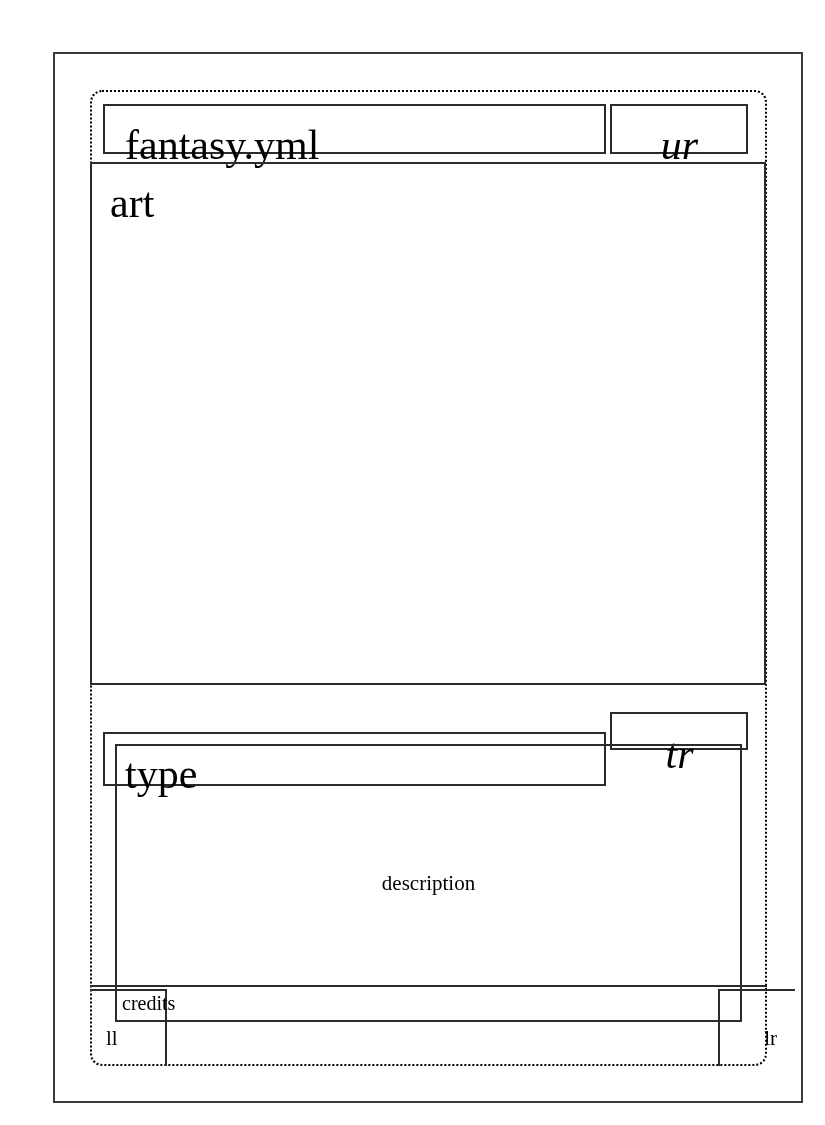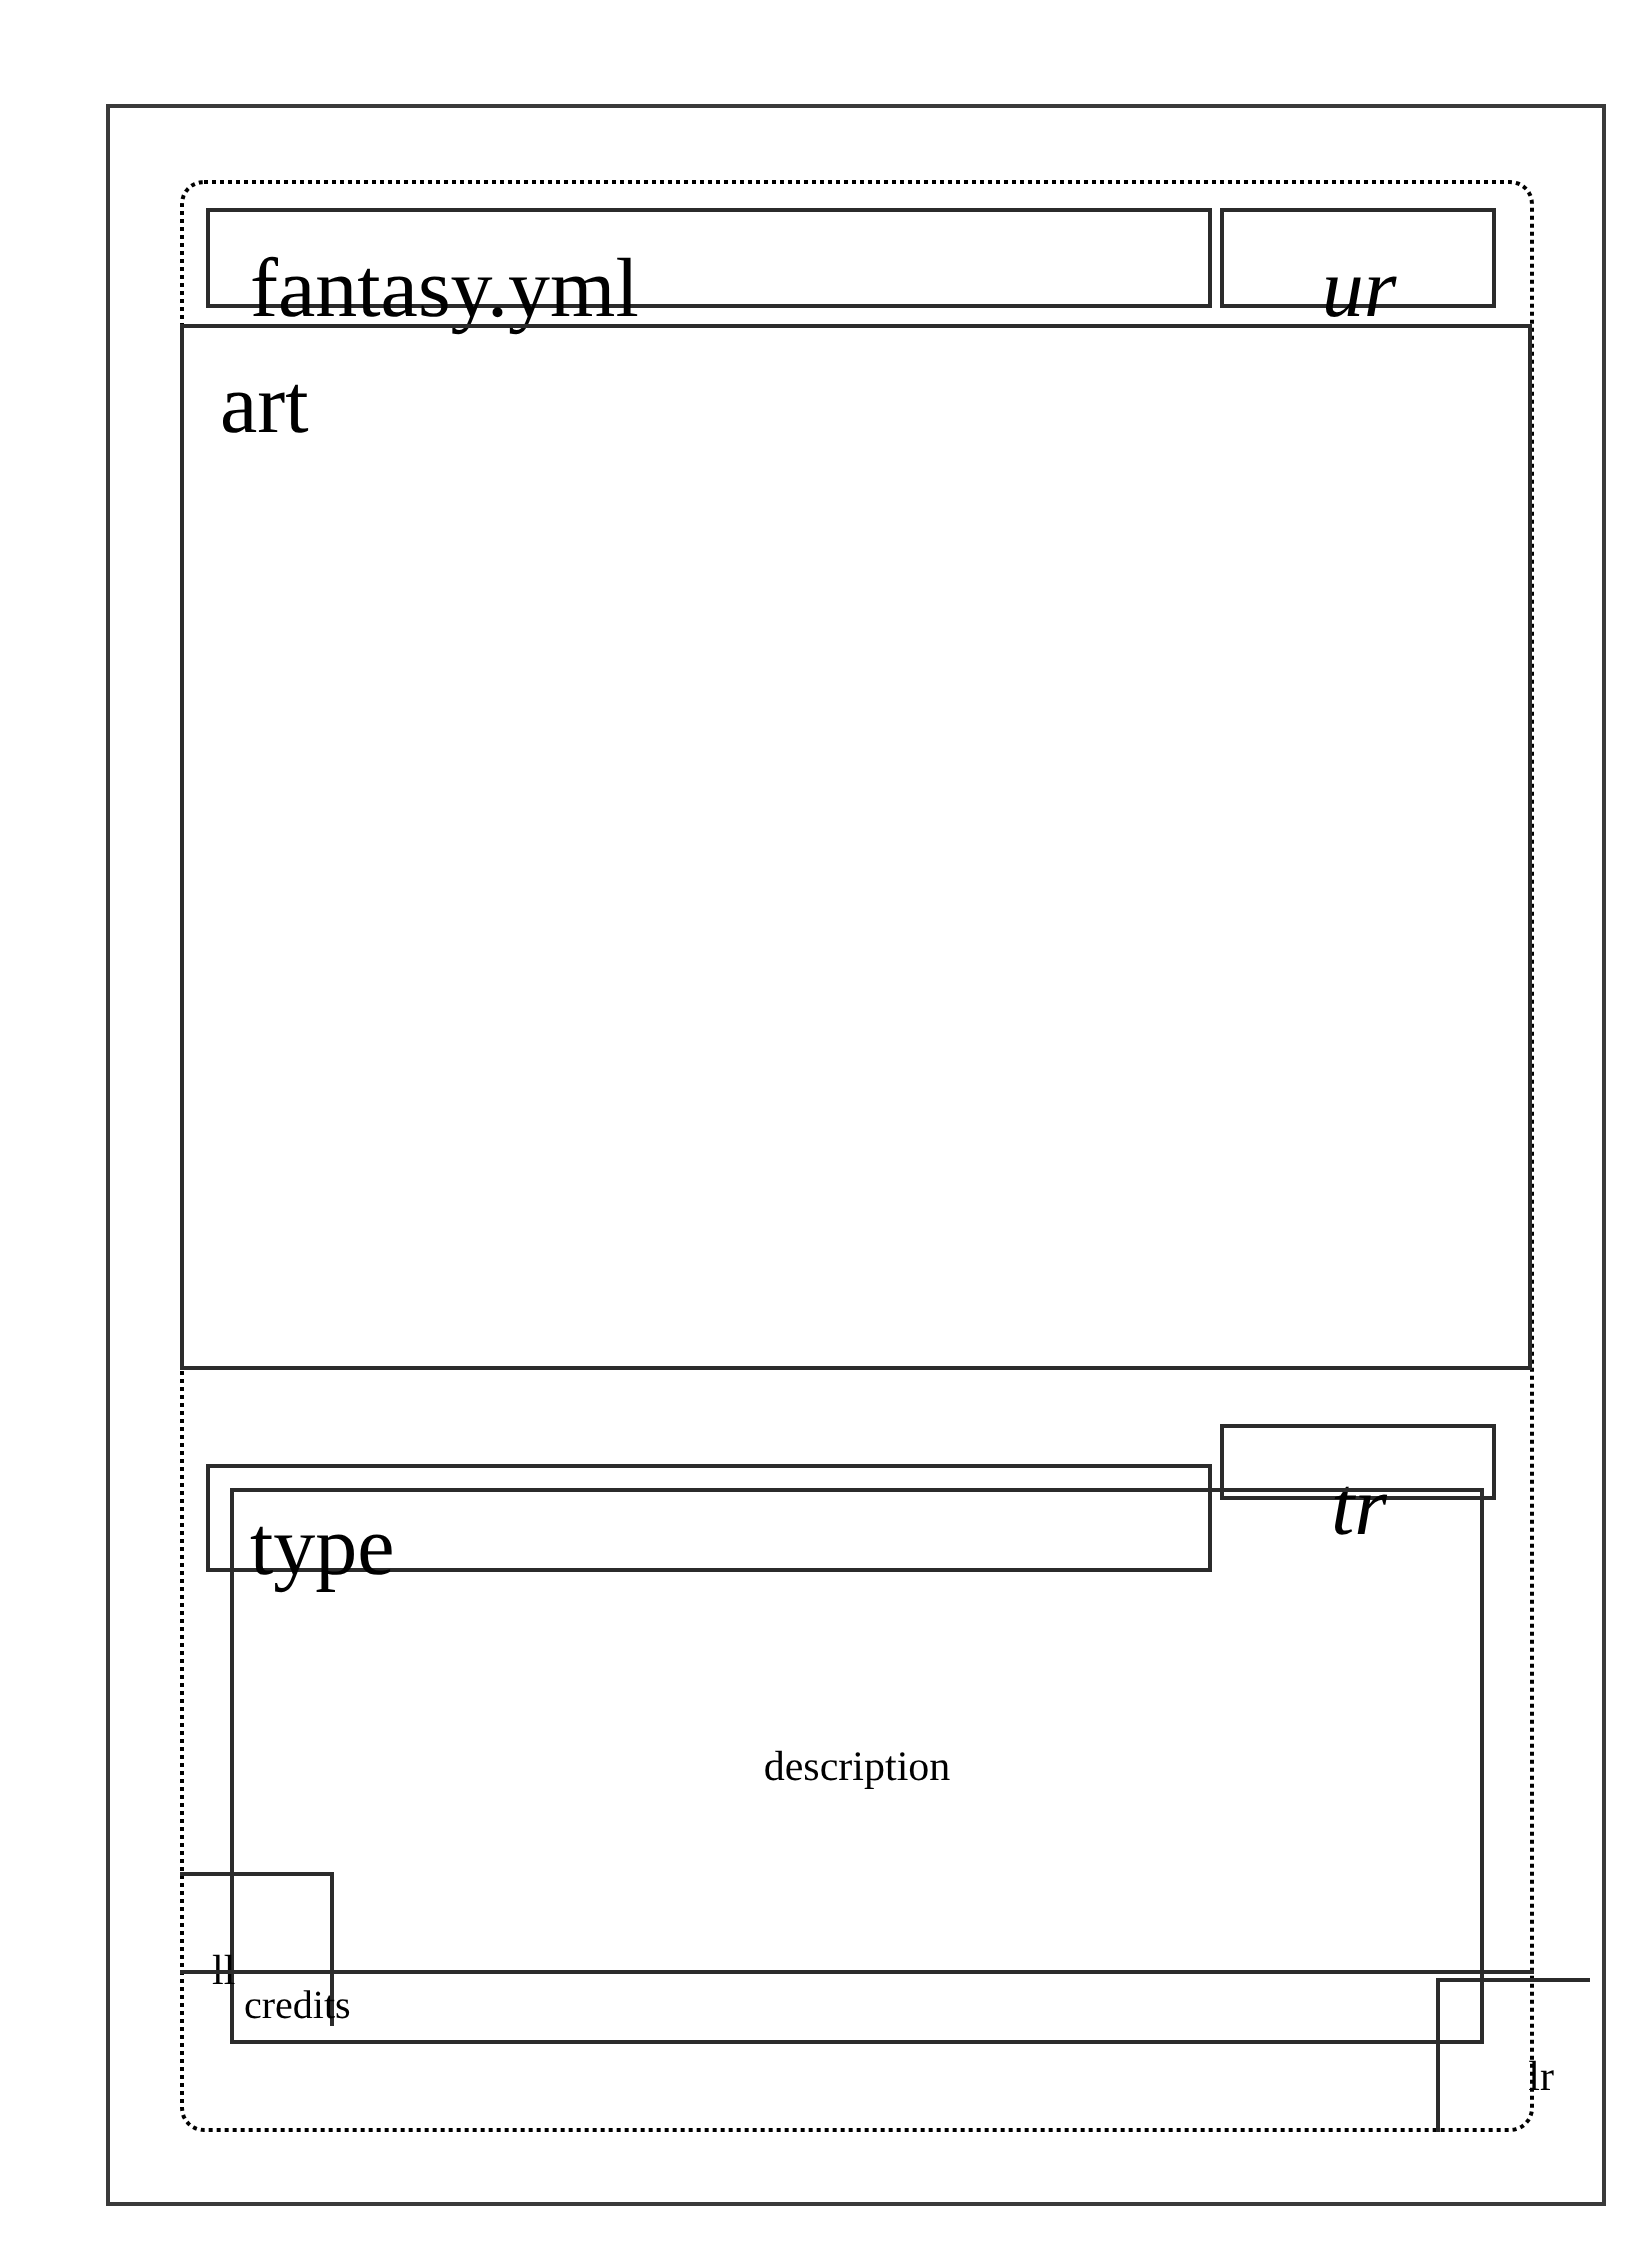--- a/index.html
+++ b/index.html
@@ -29,21 +29,21 @@
   .title-box{left:87px;top:88px;width:503px;height:50px;}
   .ur-box{left:594px;top:88px;width:138px;height:50px;}
   .art-box{left:74px;top:146px;width:676px;height:523px;}
   .type-box{left:87px;top:672px;width:503px;height:54px;margin-top:44px;}
   .tr-box{left:594px;top:672px;width:138px;height:38px;margin-top:24px;}
   .desc-box{
     left:99px;top:728px;width:627px;height:278px;
     display:flex;align-items:center;justify-content:center;
   }
   .ll-box{
-    left:74px;top:920px;width:77px;height:77px;
+    left:74px;top:973px;width:77px;height:77px;
     border-top:2px solid var(--line);border-right:2px solid var(--line);
   }
   .lr-box{
     left:702px;top:973px;width:77px;height:77px;
     border-top:2px solid var(--line);border-left:2px solid var(--line);
   }
   .credits-bar{
     left:74px;top:969px;width:677px;height:25px;
     border-top:2px solid var(--line);
     display:flex;align-items:center;

